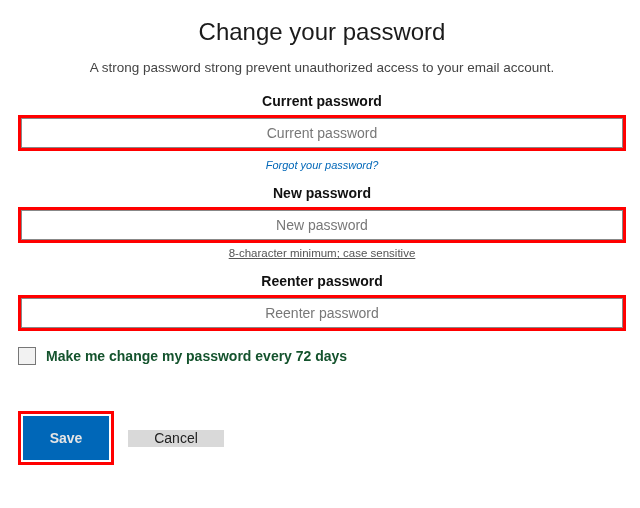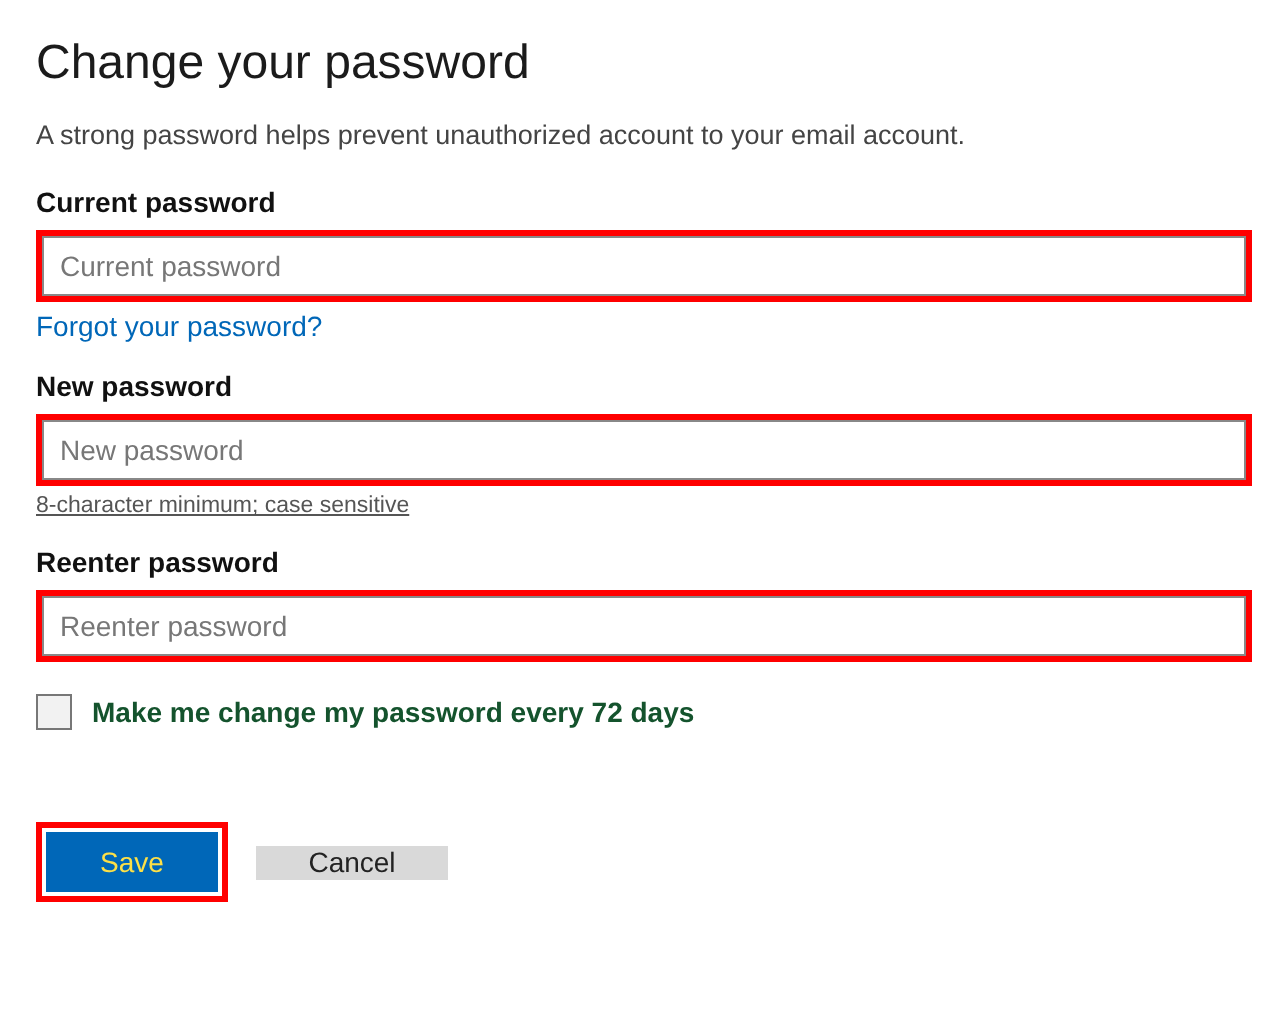--- a/index.html
+++ b/index.html
@@ -1,15 +1,15 @@
 <!DOCTYPE html>
 <html><head>
   <meta charset="utf-8">
   <style>
-    * { box-sizing: border-box; margin: 0; padding: 0; }
+    * { box-sizing: border-box; margin: 0; padding: 0; text-align: center; }
     body {
       font-family: "Segoe UI", Arial, sans-serif;
       background: #fff;
       width: 640px;
       height: 508px;
       padding: 18px 14px 0 18px;
       color: #1b1b1b;
     }
     .title {
       font-size: 24px;
@@ -39,25 +39,26 @@
       height: 30px;
       padding: 0 8px;
       font-size: 14px;
       color: #333;
       outline: none;
       background: #fff;
     }
     .field::placeholder { color: #777; }
     .link {
       color: #0067b8;
-      font-size: 14px;
+      font-size: 11px;
       margin-top: 0;
       margin-bottom: 14px;
       cursor: pointer;
       display: inline-block;
+      font-style: italic;
     }
     .hint {
       font-size: 11.5px;
       color: #555;
       margin-top: 4px;
       margin-bottom: 14px;
       text-decoration: underline;
     }
     .check-row {
       display: flex;
@@ -80,44 +81,45 @@
     }
     .btn-row { display: flex; align-items: center; }
     .save-wrap {
       border: 3px solid #ff0000;
       padding: 2px;
       display: inline-block;
       margin-right: 14px;
     }
     .btn-save {
       background: #0067b8;
-      color: #fde047;
+      color: #e5e5e5;
       border: none;
       width: 86px;
-      height: 30px;
+      height: 44px;
       font-size: 14px;
       cursor: pointer;
+      font-weight: bold;
     }
     .btn-cancel {
       background: #d9d9d9;
       color: #222;
       border: none;
       width: 96px;
       height: 17px;
       font-size: 14px;
       cursor: pointer;
     }
   </style>
 </head>
 <body>
 
 
 
 <h1 class="title">Change your password</h1>
-<p class="subtitle">A strong password helps prevent unauthorized account to your email account.</p>
+<p class="subtitle">A strong password strong prevent unauthorized access to your email account.</p>
 
 <div class="label">Current password</div>
 <div class="field-wrap">
   <input type="password" class="field" placeholder="Current password" style="">
 </div>
 <a class="link">Forgot your password?</a>
 
 <div class="label">New password</div>
 <div class="field-wrap">
   <input type="password" class="field" placeholder="New password" style="">

